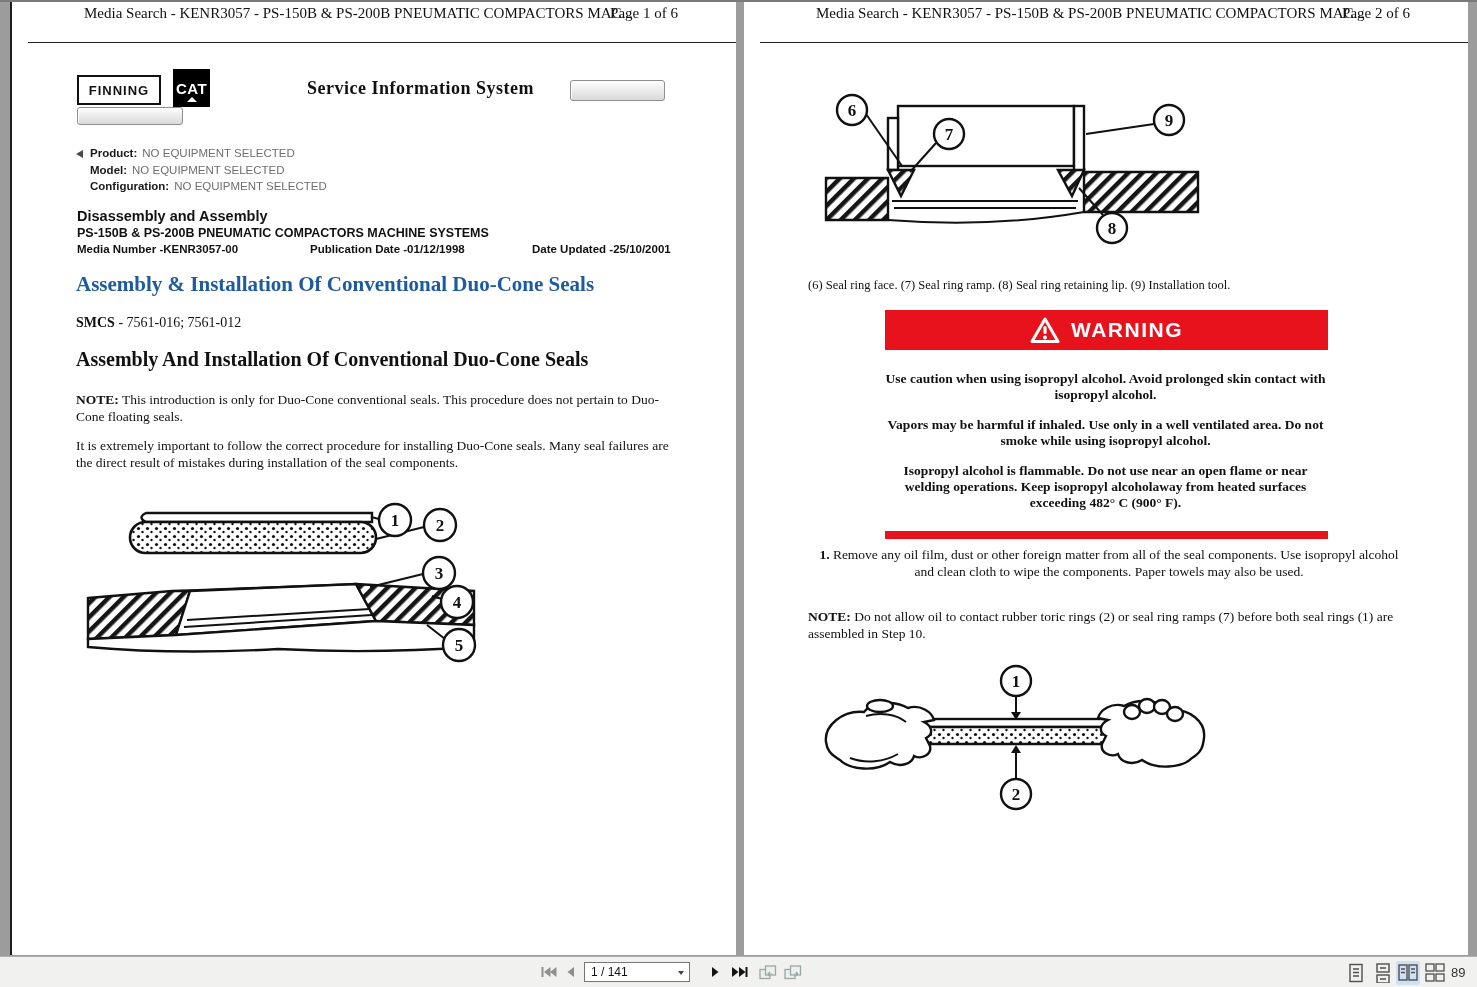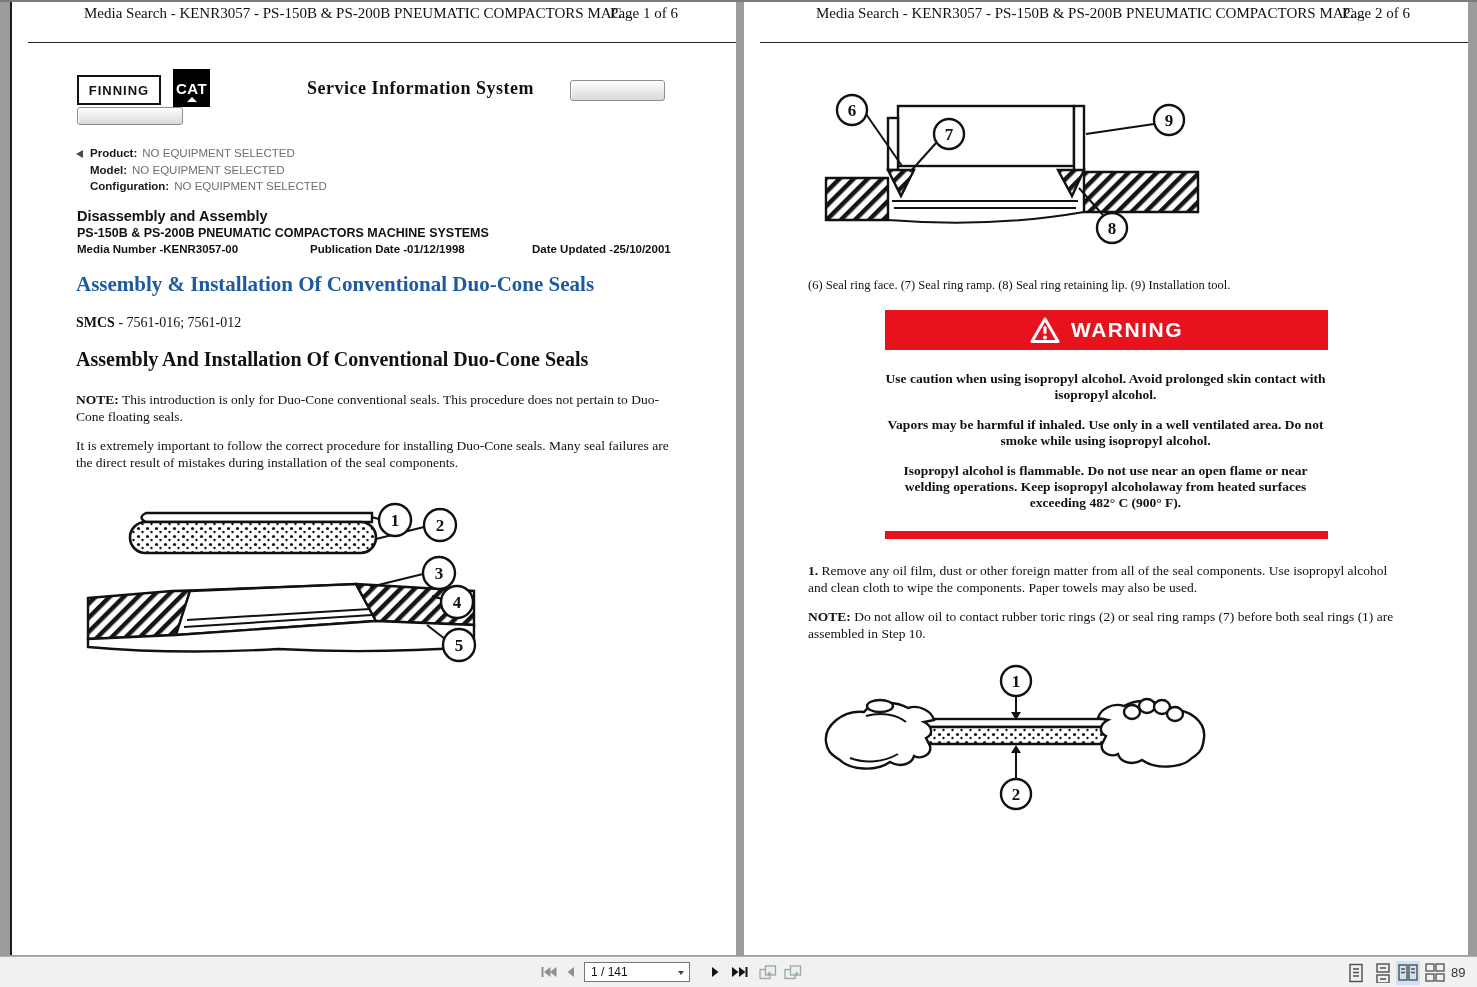--- a/index.html
+++ b/index.html
@@ -70,21 +70,21 @@
   #cap1 { top:702px; }
 
   
   #cap2 { top:276px; }
   .warn-banner { position:absolute; left:141px; top:308px; width:443px; height:40px;
     background:#e8121d; display:flex; align-items:center; justify-content:center; gap:11px; }
   .warn-banner span { color:#fff; font-family:"Liberation Sans", sans-serif; font-weight:bold; font-size:21px; letter-spacing:1.5px; }
   .warn-paras { position:absolute; left:141px; top:369px; width:443px; }
   .warn-paras p { text-align:center; font-weight:bold; font-size:13.5px; line-height:16px; margin:0 2px 14px 0; }
   .red-bar { position:absolute; left:141px; top:529px; width:443px; height:8px; background:#e8121d; }
-  #step1 { top:561px; }
+  #step1 { top:545px;text-align:center; }
   #note2 { top:607px; }
 
   
   .figure { position:absolute; }
   #fig1 { left:70px; top:492px; }
   #fig2 { left:78px; top:78px; }
   #fig3 { left:76px; top:658px; }
   .shape { fill:#fff; stroke:#111; stroke-width:2.4; }
   .hat   { fill:url(#hatch); stroke:#111; stroke-width:2.4; }
   .stip  { fill:url(#stip);  stroke:#111; stroke-width:2.6; }

